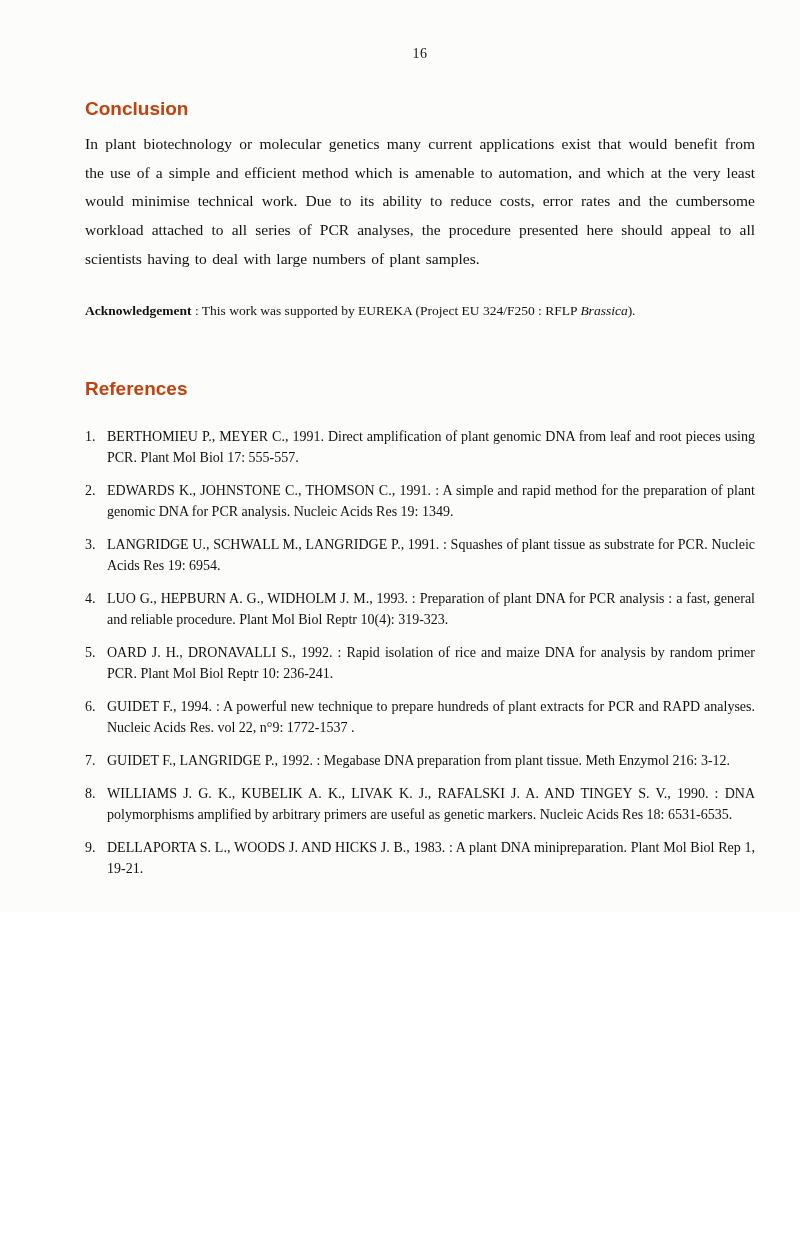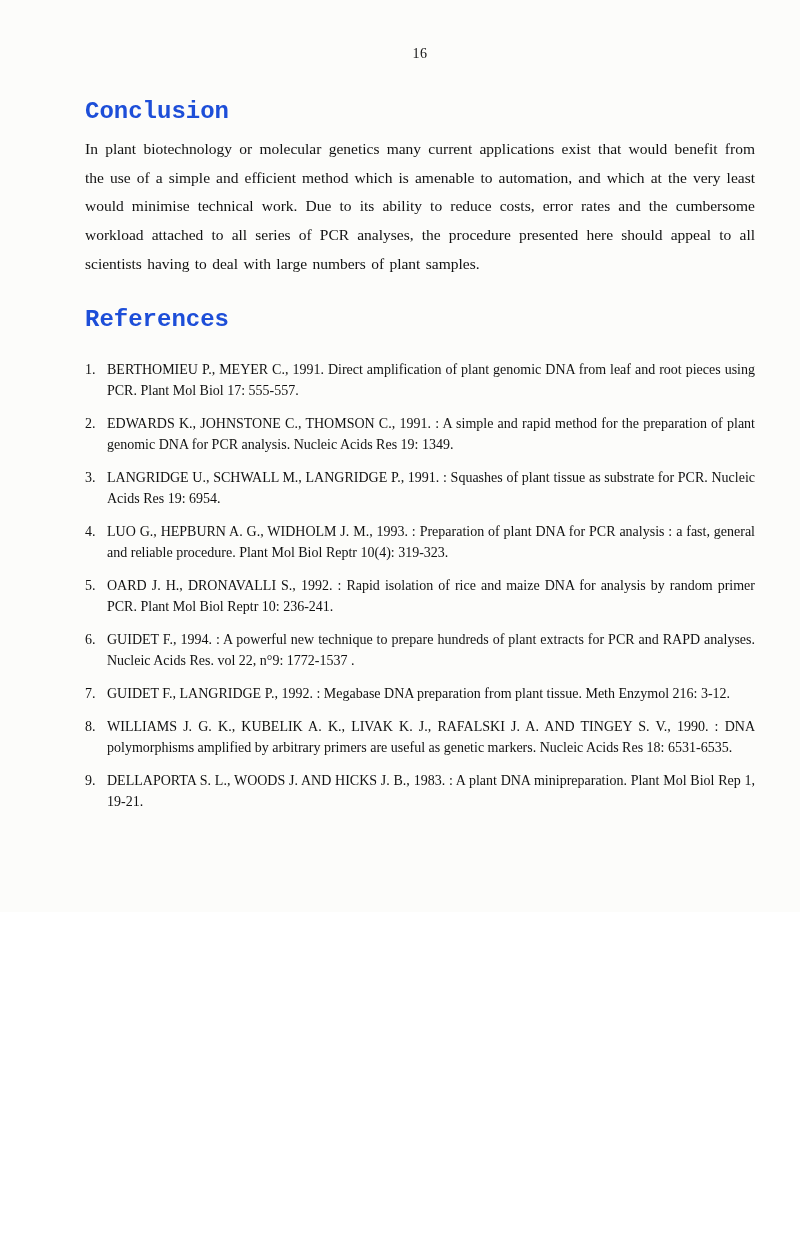--- a/index.html
+++ b/index.html
@@ -14,24 +14,24 @@
     position: relative;
     overflow: hidden;
   }
   .page-number {
     text-align: center;
     font-size: 14px;
     letter-spacing: 0.5px;
     margin-bottom: 36px;
   }
   .section-heading {
-    font-family: Liberation Mono, monospace;
-    font-size: 24px;
+    font-family: Liberation Sans, sans-serif;
+    font-size: 19px;
     font-weight: 700;
-    color: #1d4ed8;
+    color: #c2410c;
     margin: 0 0 10px 0;
   }
   .body-text {
     font-size: 15.5px;
     line-height: 1.85;
     text-align: justify;
     word-spacing: 1.5px;
     margin: 0 0 28px 0;
   }
   .acknowledgement {
@@ -61,20 +61,21 @@
 <body>
 
 <div class="page">
 
   <div class="page-number">16</div>
 
   <h1 class="section-heading">Conclusion</h1>
 
   <p class="body-text">In plant biotechnology or molecular genetics many current applications exist that would benefit from the use of a simple and efficient method which is amenable to automation, and which at the very least would minimise technical work. Due to its ability to reduce costs, error rates and the cumbersome workload attached to all series of PCR analyses, the procedure presented here should appeal to all scientists having to deal with large numbers of plant samples.</p>
 
+  <p class="acknowledgement"><strong>Acknowledgement</strong><span> : This work was supported by EUREKA (Project EU 324/F250 : RFLP </span><em>Brassica</em><span>).</span></p>
 
   <h1 class="section-heading references-heading">References</h1>
 
   <div class="ref-list">
   <div class="ref-item">
     <span class="ref-num">1.</span>
     <span class="ref-text">BERTHOMIEU P., MEYER C., 1991. Direct amplification of plant genomic DNA from leaf and root pieces using PCR. Plant Mol Biol 17: 555-557.</span>
   </div>
 
   <div class="ref-item">

